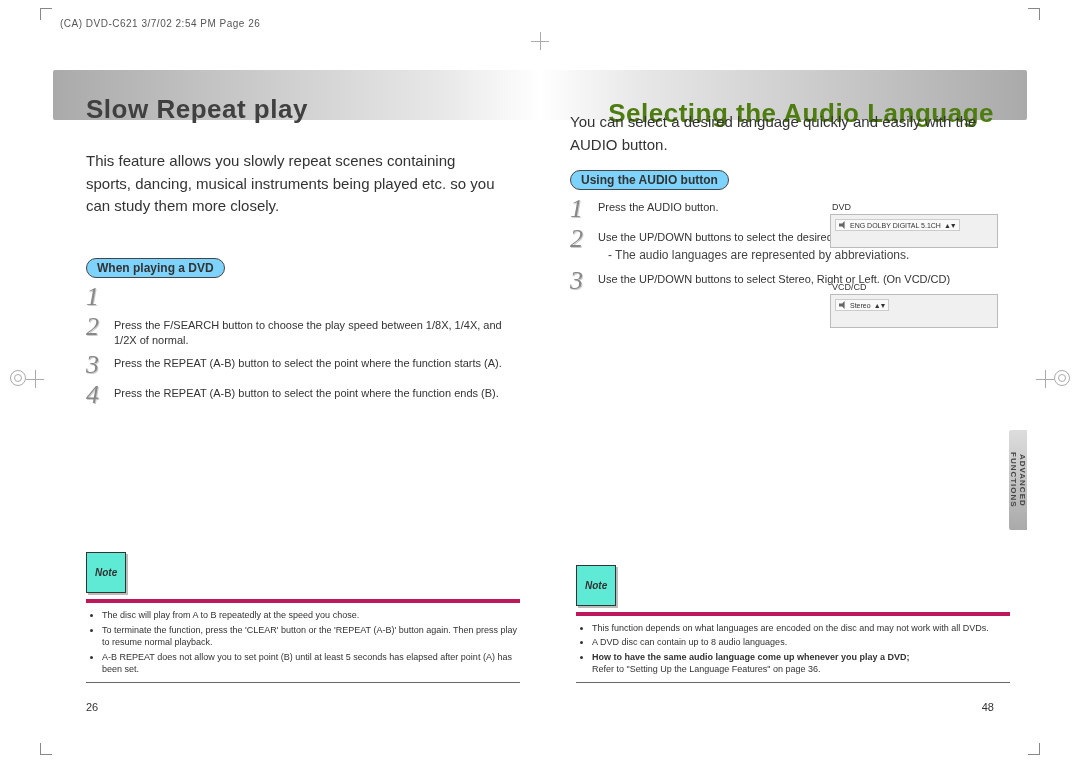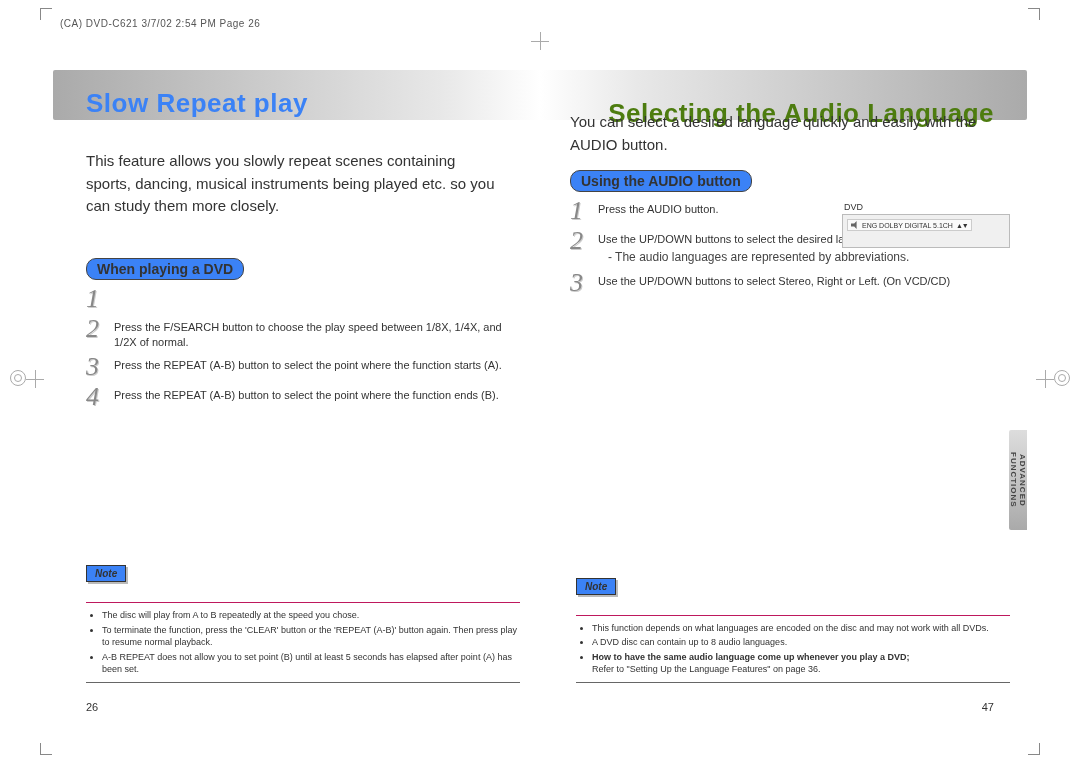--- a/index.html
+++ b/index.html
@@ -73,25 +73,25 @@
     height:50px;
   }
   .banner-gradient {
     position:absolute;
     left:3px; right:3px; top:0; height:50px;
     background: linear-gradient(to right, #aaa 0%, #e8e8e8 40%, #fff 50%, #e8e8e8 60%, #aaa 100%);
     border-radius: 2px;
   }
   .title-left {
     position: absolute;
-    top: 18px;
+    top: 24px;
     left: 36px;
     font-size: 26px;
     font-weight: bold;
-    color: #3b82f6;
+    color: #404040;
     letter-spacing: 0.5px;
   }
   .title-right {
     position: absolute;
     top: 28px;
     right: 36px;
     font-size: 26px;
     font-weight: bold;
     color: #4d7c0f;
     letter-spacing: 0.5px;
@@ -104,25 +104,25 @@
     line-height: 1.5;
     padding-left: 16px;
     padding-right:10px;
   }
 
   .pill {
     display: inline-block;
     border: 1px solid #444;
     border-radius: 10px;
     padding: 2px 10px;
-    font-size: 14px;
+    font-size: 12px;
     font-weight: bold;
     color: #333;
     margin-left: 16px;
-    background: #3b82f6;
+    background: #7dd3fc;
   }
 
   .steps { margin-top: 6px; padding-left:16px;}
   .step {
     display: flex;
     align-items: flex-start;
     margin: 4px 0;
     gap: 10px;
   }
   .num {
@@ -150,32 +150,32 @@
   .note-box {
     position: absolute;
     left: 36px;
     right: 20px;
   }
   .page-left .note-box { bottom: 40px;}
   .page-right .note-box{ bottom: 40px;}
   .note-label {
     display: inline-block;
     border: 1px solid #333;
-    padding: 2px 8px;
+    padding: 14px 8px;
     font-size: 10px;
     font-style: italic;
     font-weight: bold;
-    background:#3b82f6;
+    background:#5eead4;
     box-shadow: 2px 2px 0 #bbb;
   }
   .note-list {
     list-style: disc;
     padding-left: 16px;
-    margin-top: 20px;
-    border-top: 1px solid #be185d;
+    margin-top: 6px;
+    border-top: 4px solid #be185d;
     border-bottom: 1px solid #666;
     padding-top: 4px;
     padding-bottom: 4px;
   }
   .note-list li {
     font-size: 9px;
     line-height: 1.4;
     margin: 2px 0;
   }
   .note-list li .bold { font-weight: bold;}
@@ -203,21 +203,21 @@
     font-size: 8px;
     font-weight: bold;
     letter-spacing: 1px;
     color:#444;
     text-align:center;
     white-space:pre;
   }
 
   .osd {
     position: absolute;
-    right: 20px;
+    right: 32px;
     width: 168px;
     font-size: 9px;
   }
   .osd-label { font-size: 9px; margin-bottom: 2px; padding-left:2px;}
   .osd-box {
     border: 1px solid #bbb;
     background: #f0f0f0;
     padding: 4px;
     height: 34px;
     position:relative;
@@ -330,32 +330,42 @@
     <div class="osd osd1">
       <div class="osd-label">DVD</div>
       <div class="osd-box">
         <div class="osd-inner">
           <span class="spk-icon"></span>
           <span>ENG  DOLBY  DIGITAL  5.1CH</span>
           <span class="tri">▲▼</span>
         </div>
       </div>
     </div>
+    <div class="osd osd2">
+      <div class="osd-label">VCD/CD</div>
+      <div class="osd-box">
+        <div class="osd-inner">
+          <span class="spk-icon"></span>
+          <span>Stereo</span>
+          <span class="tri">▲▼</span>
+        </div>
+      </div>
+    </div>
 
     <div class="side-tab">
       <span>ADVANCED
 FUNCTIONS</span>
     </div>
 
     <div class="note-box">
       <span class="note-label">Note</span>
       <ul class="note-list">
         <li>This function depends on what languages are encoded on the disc and may not work with all DVDs.</li>
         <li>A DVD disc can contain up to 8 audio languages.</li>
         <li>
           <span class="bold">How to have the same audio language come up whenever you play a DVD;</span><br>
           <span>Refer to "Setting Up the Language Features" on page 36.</span>
         </li>
       </ul>
     </div>
-    <div class="pagenum">47</div>
+    <div class="pagenum">48</div>
   </div>
 </div>
 
 </body></html>

